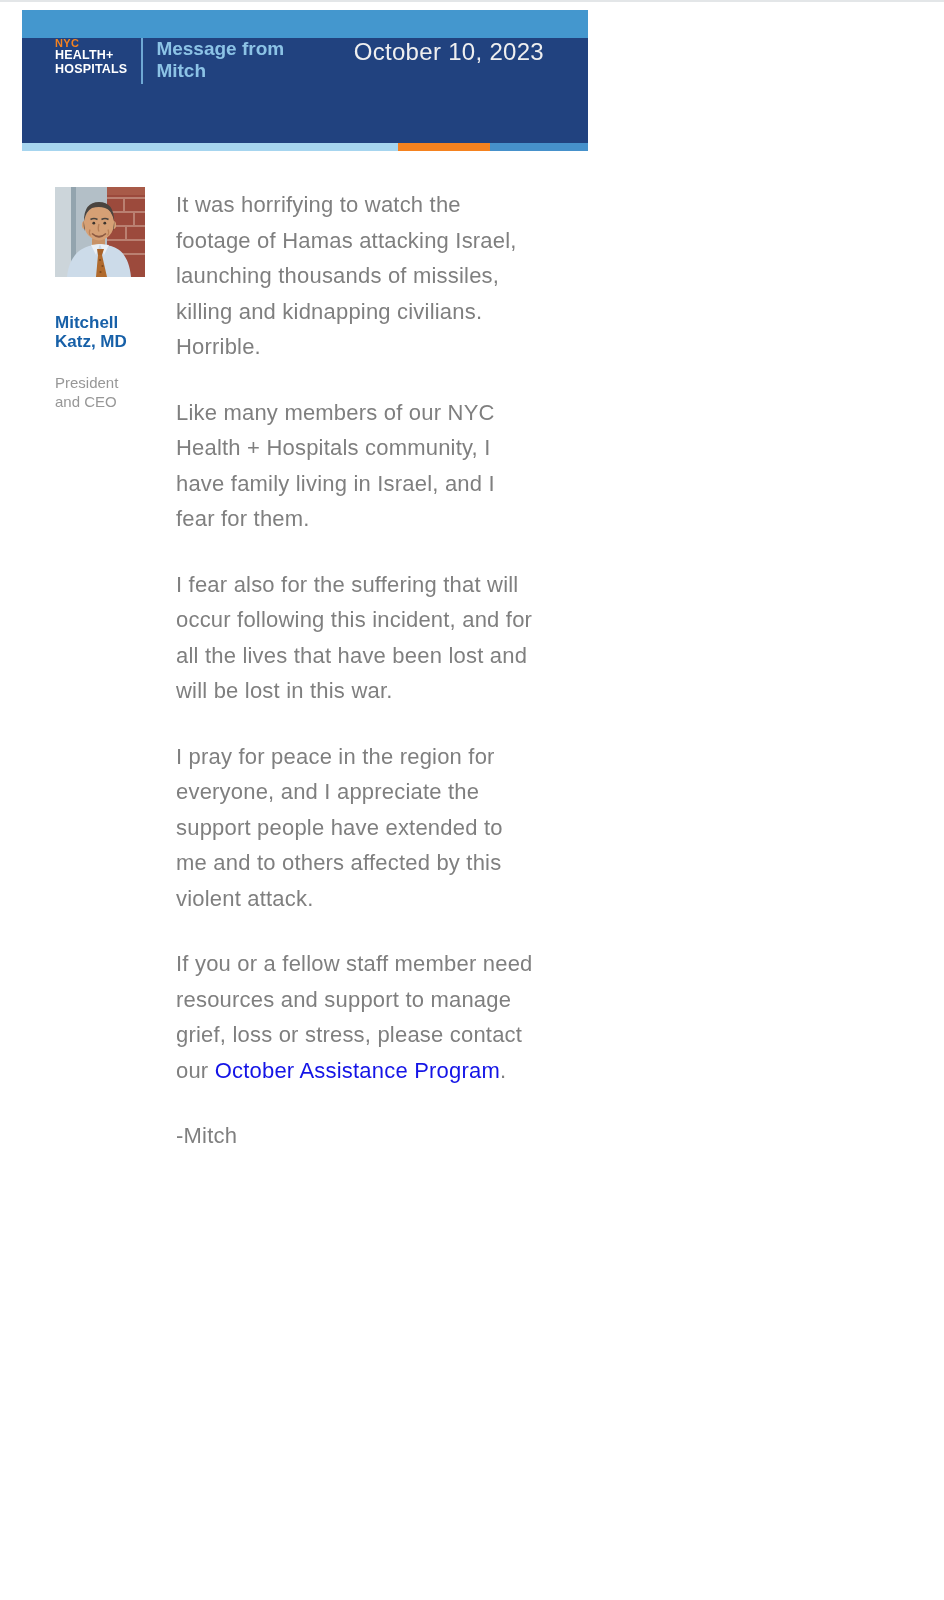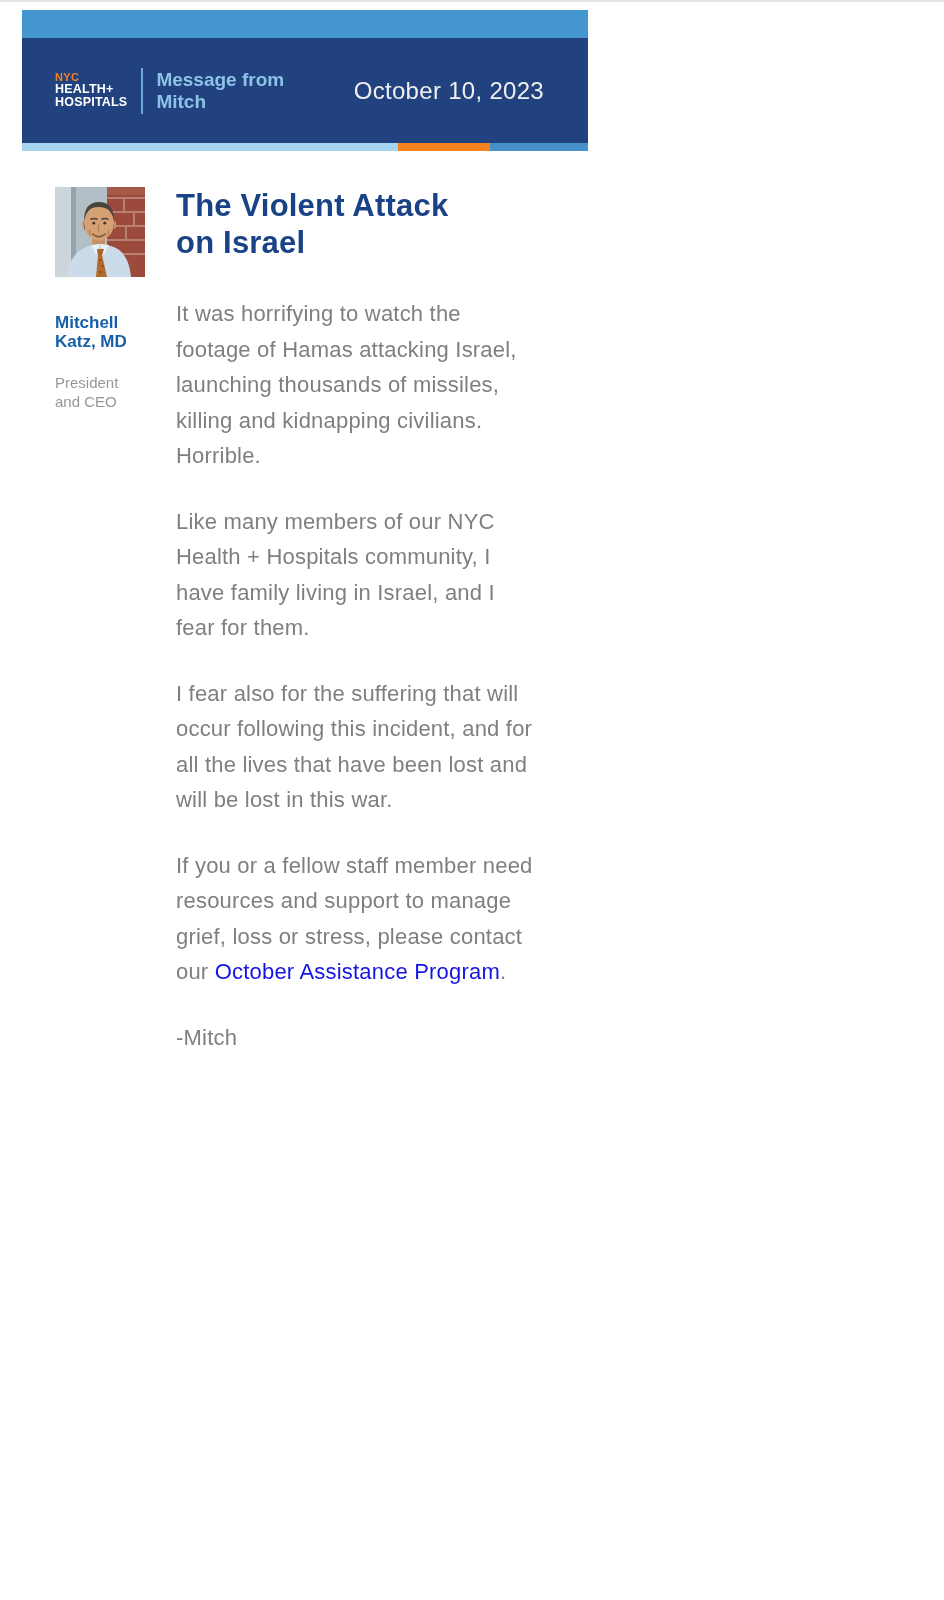--- a/index.html
+++ b/index.html
@@ -5,21 +5,21 @@
   html,body{margin:0;padding:0;background:#ffffff;}
   .page{
     position:relative;width:944px;height:1600px;background:#ffffff;
     font-family:"Liberation Sans", sans-serif;overflow:hidden;
   }
   .top-hairline{position:absolute;top:0;left:0;width:944px;height:2px;background:#e3e6e8;}
   .email{position:absolute;left:22px;top:10px;width:566px;}
 
   
   .hdr-topbar{height:28px;background:#4497CE;}
-  .hdr-main{height:105px;background:#21427F;display:flex;align-items:center;}
+  .hdr-main{height:105px;background:#21427F;display:flex;align-items:flex-start;}
   .logo{margin-left:33px;flex:none;}
   .logo-nyc{display:block;color:#F5821F;font-weight:bold;font-size:11px;line-height:11px;letter-spacing:.4px;}
   .logo-line{display:block;color:#ffffff;font-weight:bold;font-size:12.5px;line-height:13.5px;letter-spacing:.2px;}
   .hdr-divider{width:2px;height:46px;background:#6FA8D4;margin:0 13px 0 14px;flex:none;}
   .publication{color:#8CC3E6;font-weight:bold;font-size:19px;line-height:22px;white-space:pre-line;}
   .issue-date{margin-left:auto;padding-right:44px;color:#EFEFEF;font-size:24px;letter-spacing:.3px;}
   .hdr-stripe{display:flex;height:8px;}
   .stripe-light{width:376px;background:#A6D5EF;}
   .stripe-orange{width:92px;background:#F5821F;}
   .stripe-blue{flex:1;background:#4691CB;}
@@ -109,36 +109,39 @@
           <path d="M35,42.5 q-1.5,3.5 0.5,6" stroke="#bc8257" stroke-width="1.2" fill="none"></path>
           <path d="M53,42.5 q1.5,3.5 -0.5,6" stroke="#bc8257" stroke-width="1.2" fill="none"></path>
         </svg>
         <div class="author-name">Mitchell
 Katz, MD</div>
         <div class="author-role">President
 and CEO</div>
       </div>
 
       <div class="col-article">
-        <h1 class="article-title">The Violent Attack
-on Israel</h1>
 
         <p class="para">It was horrifying to watch the
 footage of Hamas attacking Israel,
 launching thousands of missiles,
 killing and kidnapping civilians.
 Horrible.</p>
         <p class="para">Like many members of our NYC
 Health + Hospitals community, I
 have family living in Israel, and I
 fear for them.</p>
         <p class="para">I fear also for the suffering that will
 occur following this incident, and for
 all the lives that have been lost and
 will be lost in this war.</p>
+        <p class="para">I pray for peace in the region for
+everyone, and I appreciate the
+support people have extended to
+me and to others affected by this
+violent attack.</p>
 
         <p class="para"><span>If you or a fellow staff member need
 resources and support to manage
 grief, loss or stress, please contact
 our </span><a href="#" class="eap-link">October Assistance Program</a><span>.</span></p>
 
 
         <p class="signature">-Mitch</p>
       </div>
 

